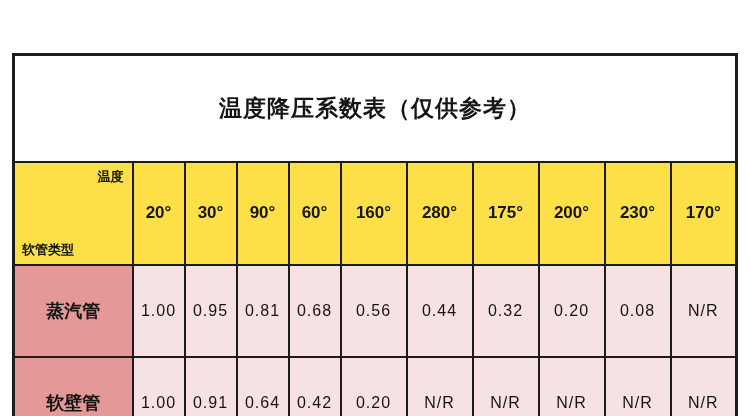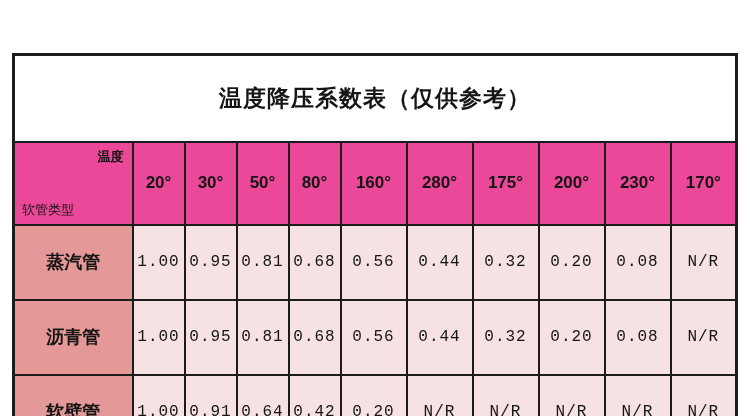--- a/index.html
+++ b/index.html
@@ -31,21 +31,21 @@
   }
   .title-row td {
     background: #ffffff;
     height: 50px;
     font-size: 23px;
     font-weight: bold;
     letter-spacing: 1px;
     color: #0f0f0f;
   }
   .header-row th {
-    background: #ec4899;
+    background: #fde047;
     height: 48px;
     font-size: 17px;
     font-weight: bold;
   }
   .corner-cell {
     position: relative;
     background:
       linear-gradient(to bottom right,
         transparent calc(50% - 1px),
         #4a3535 calc(50% - 1px),
@@ -54,23 +54,23 @@
       #e59898;
   }
   .corner-top {
     position: absolute;
     top: 5px; right: 8px;
     font-size: 13px; font-weight: bold;
   }
   .corner-bottom {
     position: absolute;
     bottom: 5px; left: 7px;
-    font-size: 13px; font-weight: normal;
+    font-size: 13px; font-weight: bold;
   }
-  .data-row { height: 43px; font-family: Liberation Mono, monospace; }
+  .data-row { height: 43px; }
   .row-label {
     background: #e59898;
     font-size: 18px;
     font-weight: bold;
   }
   .value-cell {
     background: #f6e2e2;
     font-size: 16px;
     font-weight: normal;
     letter-spacing: 1px;
@@ -102,44 +102,31 @@
       <tr class="title-row">
         <td colspan="11">温度降压系数表（仅供参考）</td>
       </tr>
       <tr class="header-row" id="header-row">
         <th class="corner-cell">
           <span class="corner-top">温度</span>
           <span class="corner-bottom">软管类型</span>
         </th>
       <th>20°</th>
           <th>30°</th>
-          <th>50°</th>
-          <th>80°</th>
+          <th>90°</th>
+          <th>60°</th>
           <th>160°</th>
           <th>280°</th>
           <th>175°</th>
           <th>200°</th>
           <th>230°</th>
           <th>170°</th>
         </tr>
     <tr class="data-row">
           <td class="row-label">蒸汽管</td>
-          <td class="value-cell">1.00</td>
-          <td class="value-cell">0.95</td>
-          <td class="value-cell">0.81</td>
-          <td class="value-cell">0.68</td>
-          <td class="value-cell">0.56</td>
-          <td class="value-cell">0.44</td>
-          <td class="value-cell">0.32</td>
-          <td class="value-cell">0.20</td>
-          <td class="value-cell">0.08</td>
-          <td class="value-cell">N/R</td>
-        </tr>
-        <tr class="data-row">
-          <td class="row-label">沥青管</td>
           <td class="value-cell">1.00</td>
           <td class="value-cell">0.95</td>
           <td class="value-cell">0.81</td>
           <td class="value-cell">0.68</td>
           <td class="value-cell">0.56</td>
           <td class="value-cell">0.44</td>
           <td class="value-cell">0.32</td>
           <td class="value-cell">0.20</td>
           <td class="value-cell">0.08</td>
           <td class="value-cell">N/R</td>

